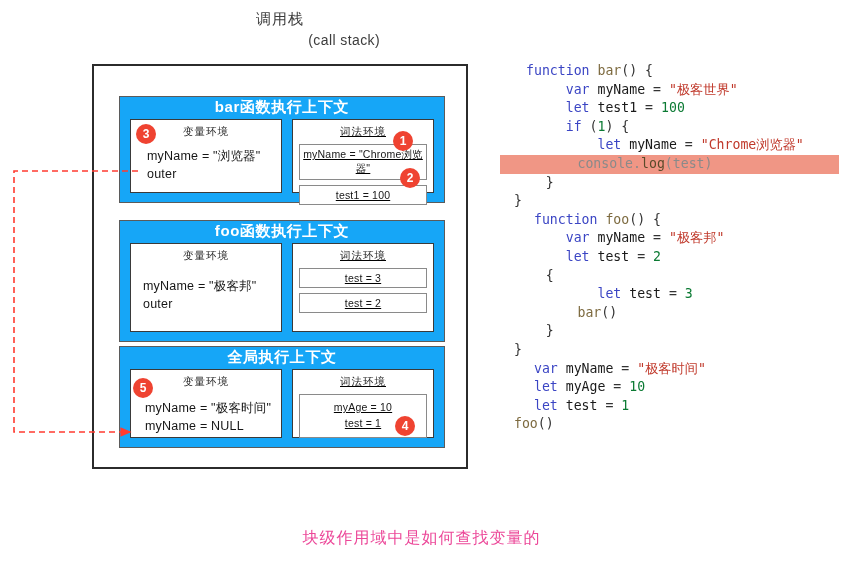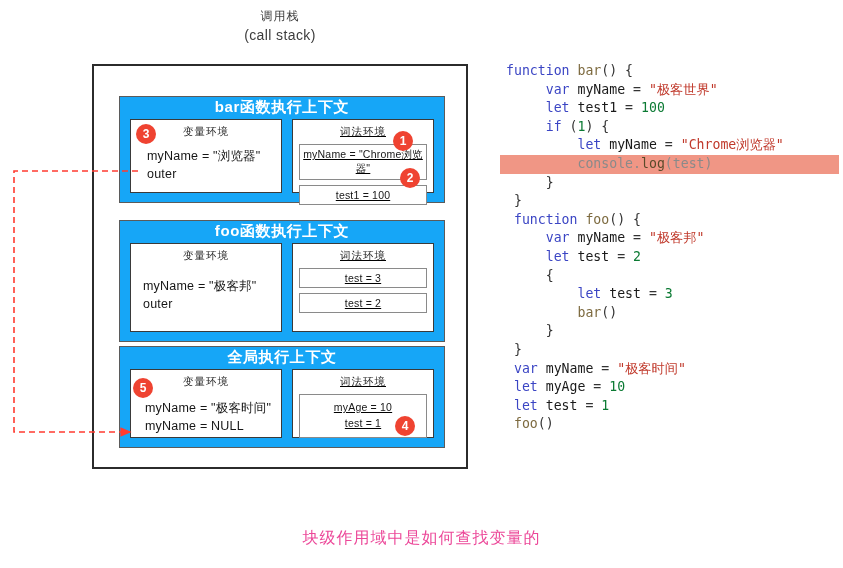--- a/index.html
+++ b/index.html
@@ -19,26 +19,27 @@
   #diagram-title {
     position: absolute;
     left: 180px;
     top: 8px;
     width: 200px;
     text-align: center;
     color: #3c3c3c;
     line-height: 1.45;
   }
   #diagram-title .t-cn {
-    font-size: 12px;
+    font-size: 15px;
     letter-spacing: 1px;
   }
   #diagram-title .t-en {
     font-size: 14px;
     letter-spacing: 0.4px;
+    text-align: right;
   }
 
   
   #call-stack-frame {
     position: absolute;
     left: 92px;
     top: 64px;
     width: 376px;
     height: 405px;
     border: 2px solid #2b2b2b;
@@ -159,21 +160,21 @@
     line-height: 18.6px;
     white-space: pre;
   }
   .code-line { position: relative; height: 18.6px; }
   .code-line.hl {
     background: #f09685;
     margin-left: -6px;
     padding-left: 6px;
     width: 333px;
   }
-  .k  { color: #3b45c4; }       
+  .k  { color: #3b45c4; margin-left: 20px; }       
   .fn { color: #7d6a3f; }       
   .id { color: #1a1a1a; }       
   .st { color: #c0392b; }       
   .nu { color: #0b7a33; }       
   .pn { color: #333333; }       
   .dim{ color: #8a8a8a; }       
   .oc { color: #5a4a2a; }       
 
   
   #caption {

